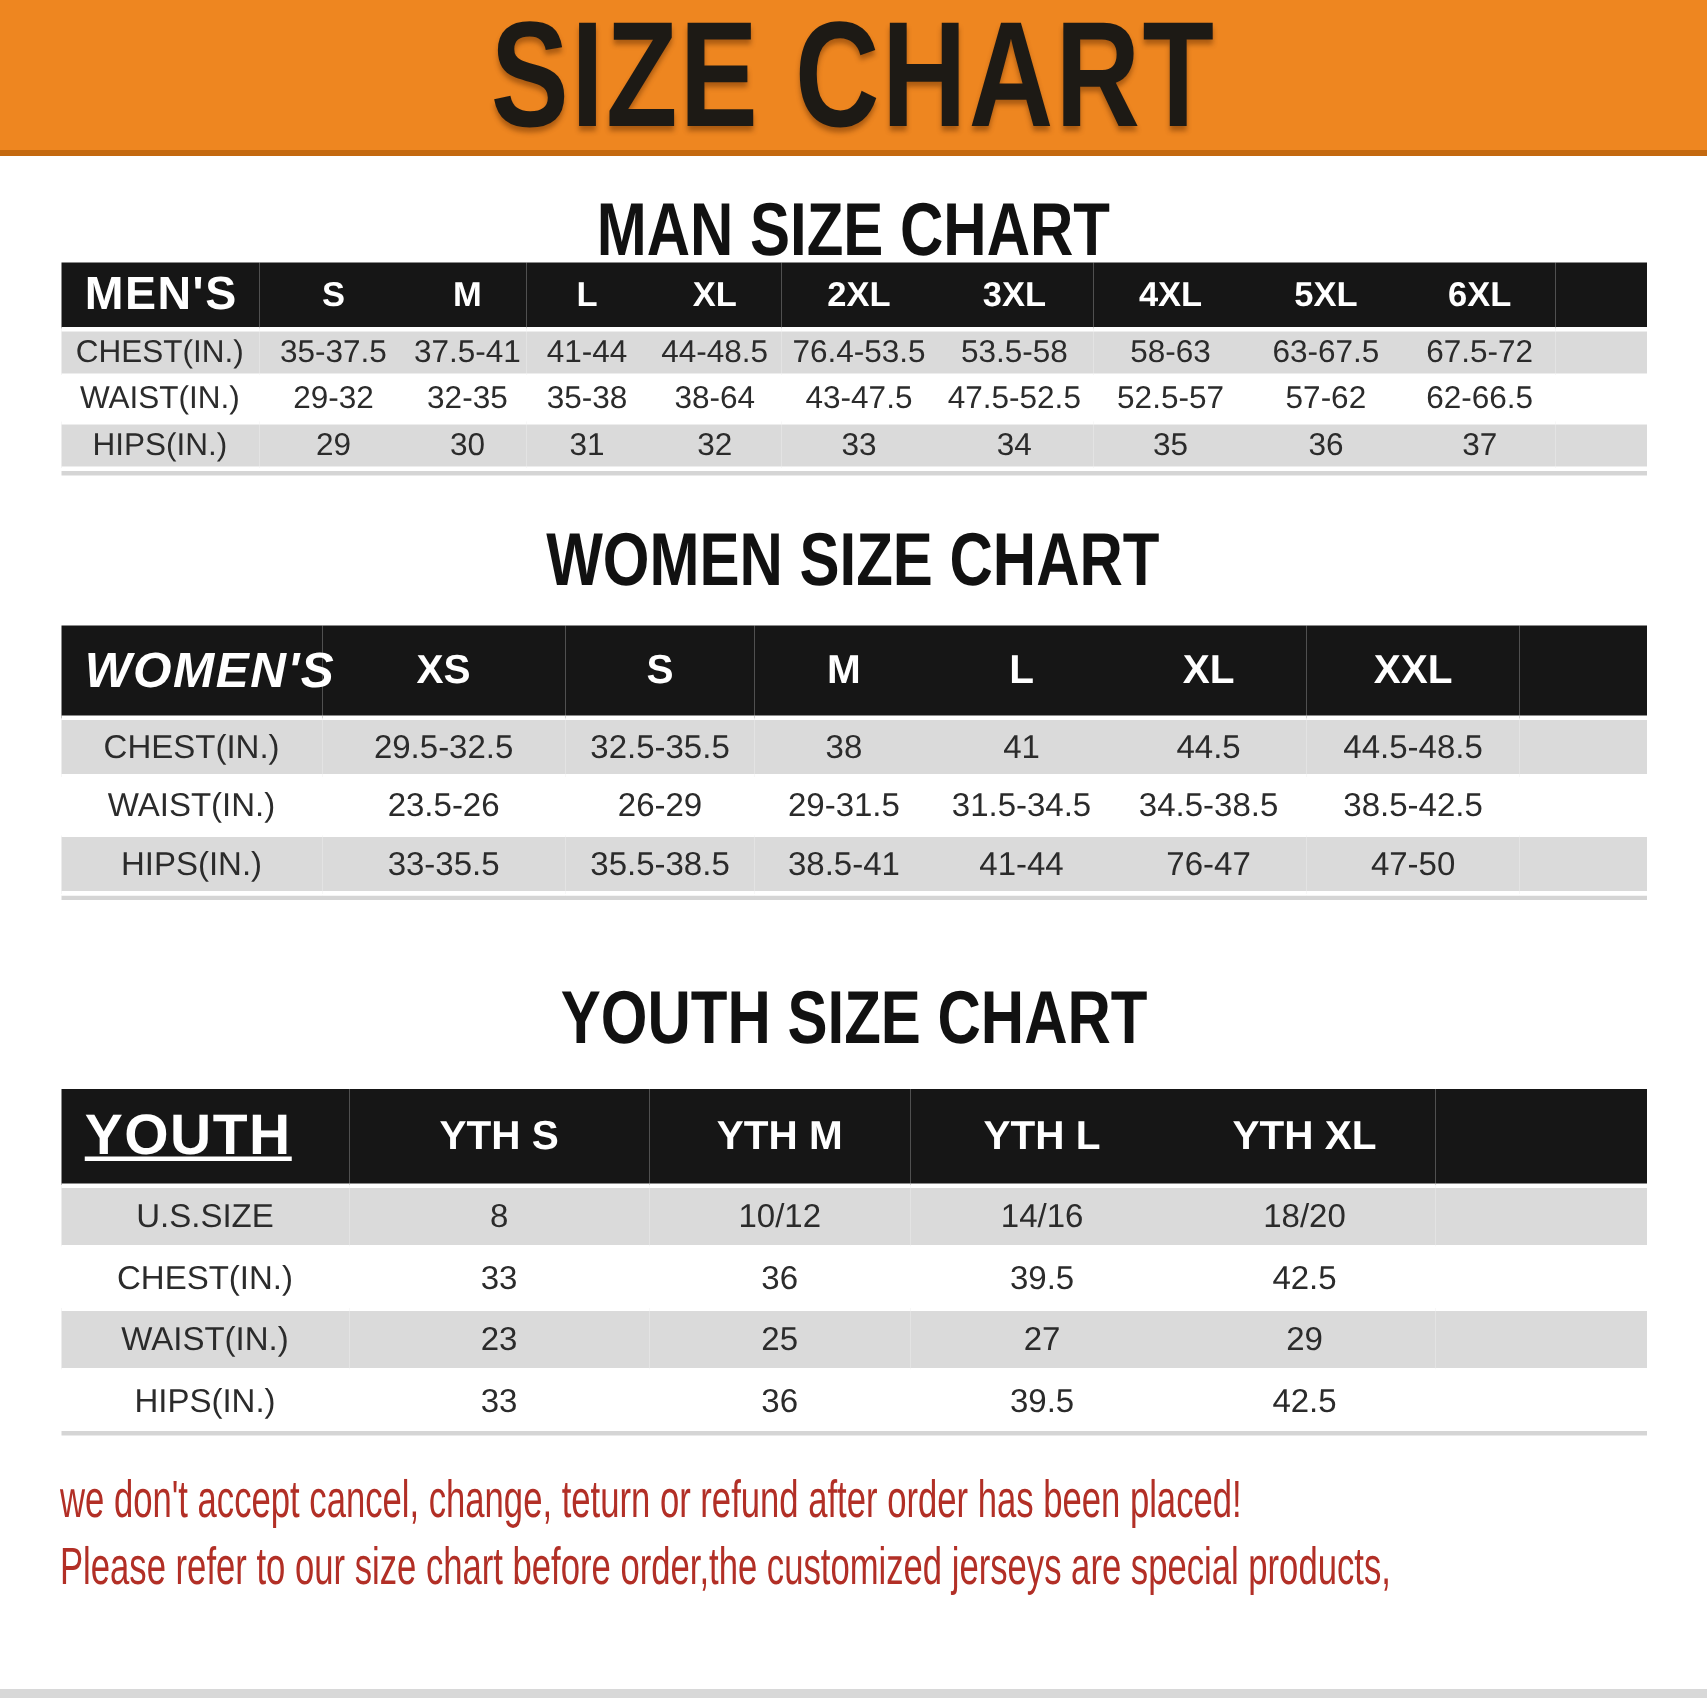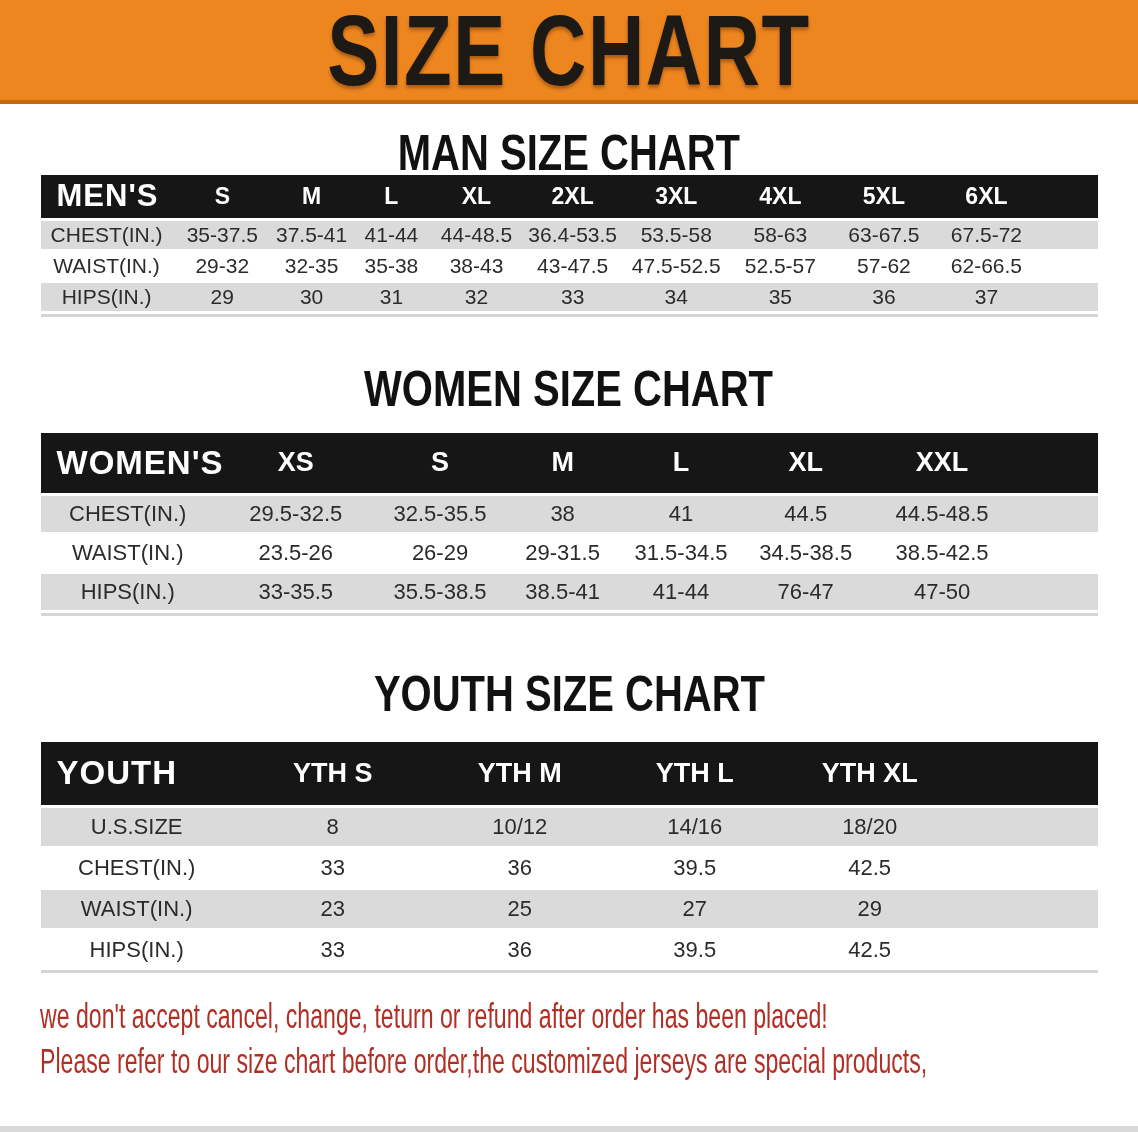--- a/index.html
+++ b/index.html
@@ -25,21 +25,21 @@
     transform:scaleX(0.78);transform-origin:center;
     color:#1d1a15;letter-spacing:2px;
     text-shadow:0 3px 4px rgba(90,40,0,0.45);
   }
   .heading{
     margin:0;text-align:center;font-weight:bold;font-size:50px;line-height:44px;
     color:#111;white-space:nowrap;
   }
   .squish{display:inline-block;transform:scaleX(0.8);transform-origin:center;}
   .h-man{margin-top:27px;text-decoration:underline;}
-  .h-women{margin-top:50px;}
+  .h-women{margin-top:34px;}
   .h-youth{margin-top:56px;}
   .chart-table{
     margin-left:auto;margin-right:auto;width:1057px;
     border-bottom:3px solid #d5d5d5;
   }
   .t-men{}
   .t-women{margin-top:22px;}
   .t-youth{margin-top:26px;}
   table.sizes{width:100%;border-collapse:collapse;table-layout:fixed;}
   table.sizes thead th{
@@ -53,24 +53,24 @@
     text-align:center;vertical-align:middle;color:#2b2b2b;background:#fff;
   }
   table.sizes tbody tr.stripe td{
     background:var(--stripe-bg);
     border-top:3px solid #fff;border-bottom:3px solid #fff;
   }
   .t-men  thead th{height:44px;font-size:23px;}
   .t-men  th.header-label{font-size:31px;}
   .t-men  tbody td{height:31px;font-size:21px;}
   .t-women thead th{height:62px;font-size:27px;}
-  .t-women th.header-label{font-size:33px;}
+  .t-women th.header-label{font-size:33px;font-style:italic;}
   .t-women tbody td{height:39px;font-size:22px;}
   .t-youth thead th{height:64px;font-size:27px;}
-  .t-youth th.header-label{font-size:33px;}
+  .t-youth th.header-label{font-size:38px;text-decoration:underline;}
   .t-youth tbody td{height:41px;font-size:22px;}
   .disclaimer{
     margin-top:20px;padding-left:40px;color:var(--disclaimer-red);
     font-size:35px;line-height:45px;white-space:nowrap;
   }
   .disclaimer-line{
     display:inline-block;transform:scaleX(0.66);transform-origin:left center;
   }
   .bottom-strip{
     position:absolute;left:0;bottom:0;width:100%;height:6px;background:#d8d8d8;
@@ -117,33 +117,33 @@
             <th></th>
           </tr>
         </thead>
         <tbody>
           <tr class="stripe">
             <td class="row-label">CHEST(IN.)</td>
             <td class="val">35-37.5</td>
             <td class="val">37.5-41</td>
             <td class="val">41-44</td>
             <td class="val">44-48.5</td>
-            <td class="val">36.4-53.5</td>
+            <td class="val">76.4-53.5</td>
             <td class="val">53.5-58</td>
             <td class="val">58-63</td>
             <td class="val">63-67.5</td>
             <td class="val">67.5-72</td>
             <td></td>
           </tr>
           <tr>
             <td class="row-label">WAIST(IN.)</td>
             <td class="val">29-32</td>
             <td class="val">32-35</td>
             <td class="val">35-38</td>
-            <td class="val">38-43</td>
+            <td class="val">38-64</td>
             <td class="val">43-47.5</td>
             <td class="val">47.5-52.5</td>
             <td class="val">52.5-57</td>
             <td class="val">57-62</td>
             <td class="val">62-66.5</td>
             <td></td>
           </tr>
           <tr class="stripe">
             <td class="row-label">HIPS(IN.)</td>
             <td class="val">29</td>

